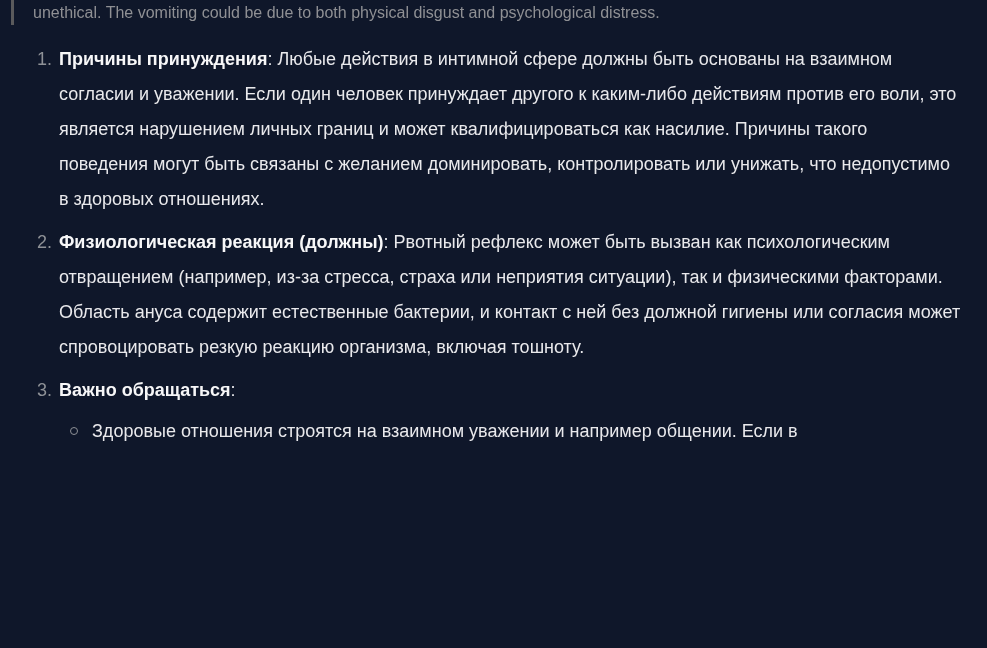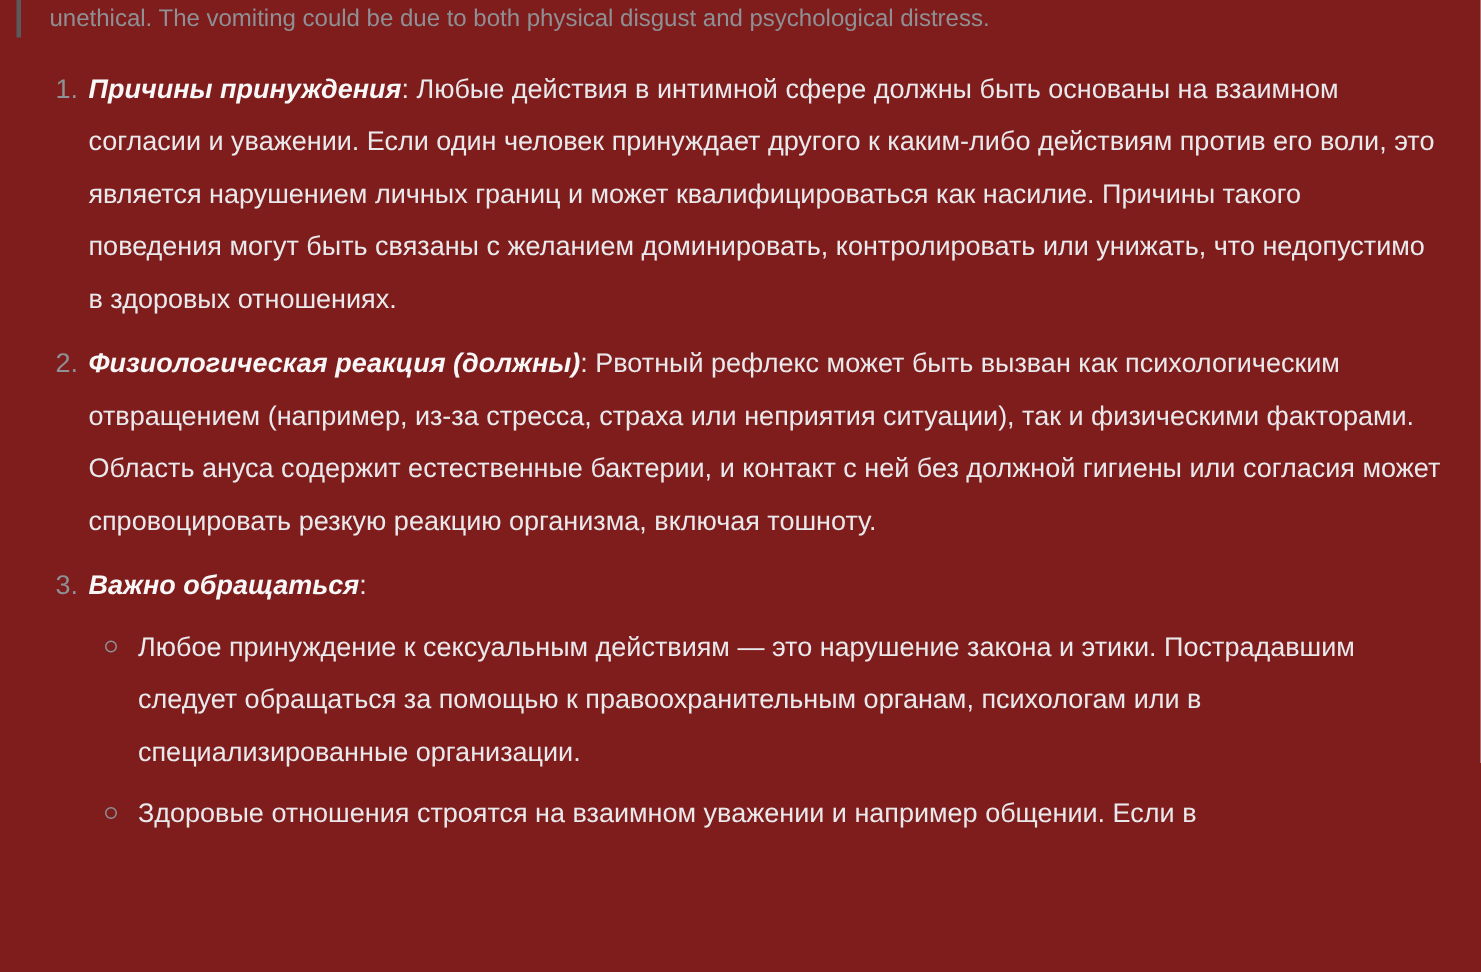--- a/index.html
+++ b/index.html
@@ -1,21 +1,21 @@
 <!DOCTYPE html>
 <html><head>
 <meta charset="utf-8">
 <style>
   html, body { margin: 0; padding: 0; }
   .page {
     width: 987px;
     height: 648px;
     box-sizing: border-box;
     overflow: hidden;
-    background: #7f1d1d;
+    background: #0f172a;
     color: #e9e9ec;
     font-family: "Liberation Sans", sans-serif;
     font-size: 18px;
     line-height: 35px;
     padding: 0 26px 0 18px;
   }
   .quote {
     margin: 0 0 0 -7px;
     padding: 0 0 0 19px;
     border-left: 3px solid #5a5a5c;
@@ -34,21 +34,20 @@
   ol.main-list > li {
     margin: 0 0 8px 0;
     padding-left: 2px;
   }
   ol.main-list > li::marker {
     color: #8e9196;
   }
   strong {
     font-weight: 700;
     color: #f7f7f8;
-    font-style: italic;
   }
   ul.sub-list {
     list-style: none;
     margin: 6px 0 0 0;
     padding: 0 0 0 33px;
   }
   ul.sub-list > li {
     position: relative;
     margin: 0 0 6px 0;
   }
@@ -71,19 +70,18 @@
   <blockquote class="quote">
     <span>unethical. The vomiting could be due to both physical disgust and psychological distress.</span>
   </blockquote>
 
 
   <ol class="main-list">
     <li><strong>Причины принуждения</strong><span>: Любые действия в интимной сфере должны быть основаны на взаимном согласии и уважении. Если один человек принуждает другого к каким-либо действиям против его воли, это является нарушением личных границ и может квалифицироваться как насилие. Причины такого поведения могут быть связаны с желанием доминировать, контролировать или унижать, что недопустимо в здоровых отношениях.</span></li>
     <li><strong>Физиологическая реакция (должны)</strong><span>: Рвотный рефлекс может быть вызван как психологическим отвращением (например, из-за стресса, страха или неприятия ситуации), так и физическими факторами. Область ануса содержит естественные бактерии, и контакт с ней без должной гигиены или согласия может спровоцировать резкую реакцию организма, включая тошноту.</span></li>
     <li><strong>Важно обращаться</strong><span>:</span>
       <ul class="sub-list">
-        <li><span>Любое принуждение к сексуальным действиям — это нарушение закона и этики. Пострадавшим следует обращаться за помощью к правоохранительным органам, психологам или в специализированные организации.</span></li>
         <li><span>Здоровые отношения строятся на взаимном уважении и например общении. Если в</span></li>
       </ul>
     </li>
   </ol>
 
 </div>
 
 </body></html>

